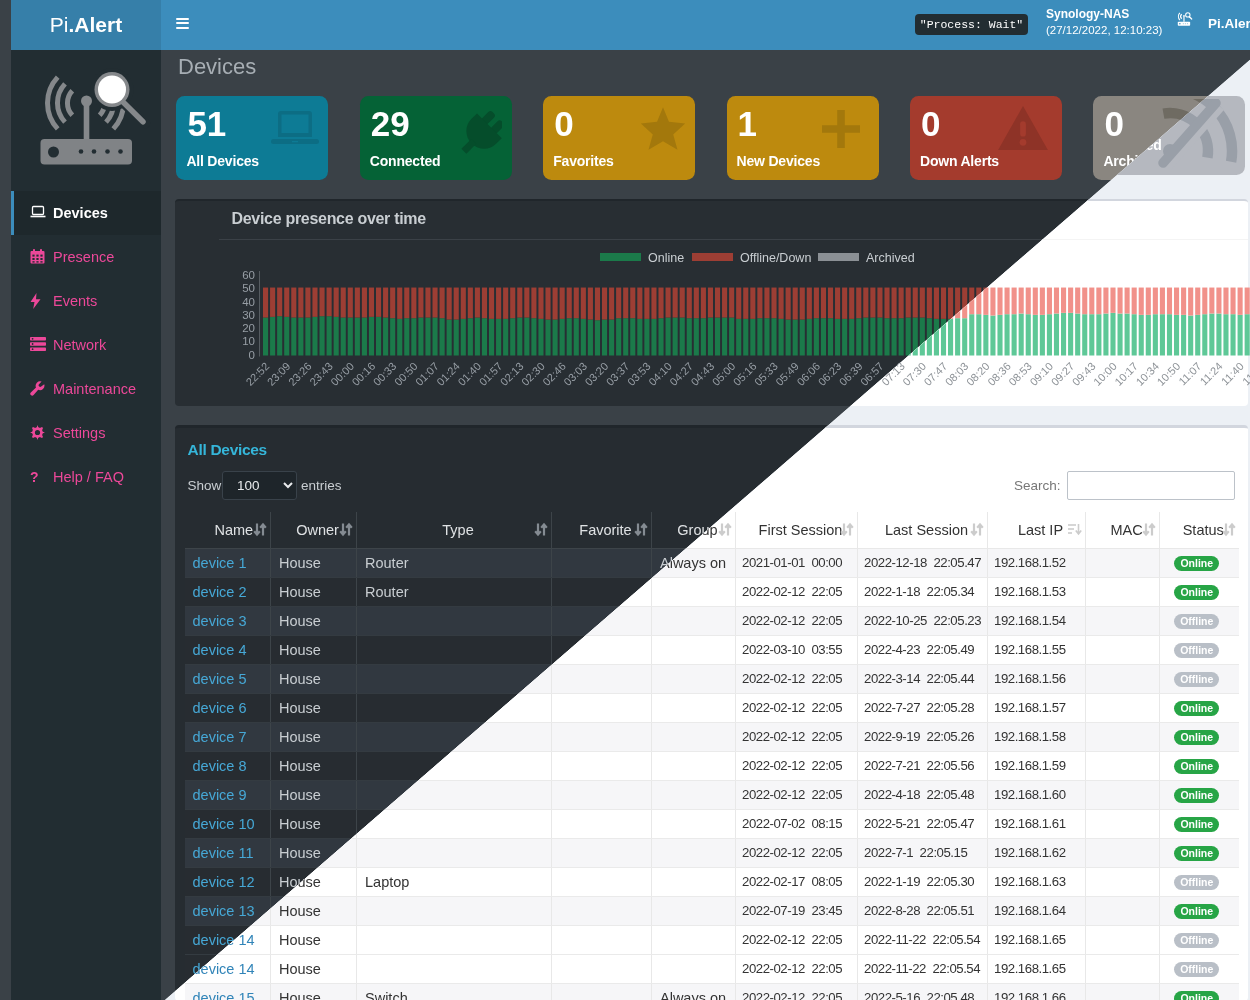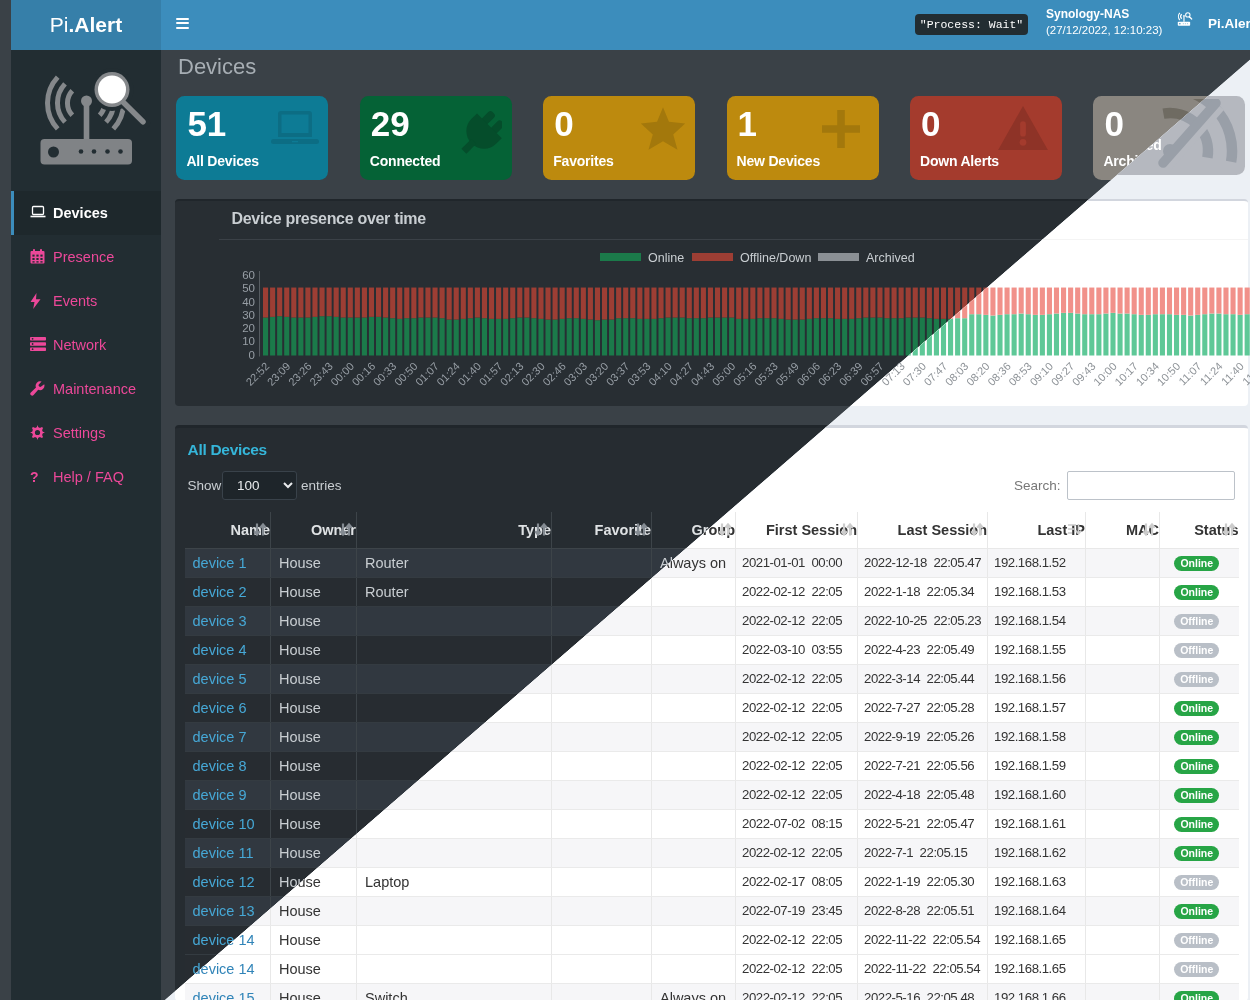--- a/index.html
+++ b/index.html
@@ -76,21 +76,21 @@
 .ctrl select { position:absolute; left:34.5px; top:0; width:75px; height:29px; background:var(--sel-bg); color:var(--sel-text); border:1px solid var(--sel-border); border-radius:3px; font-size:13.5px; padding-left:10px; font-family:"Liberation Sans",sans-serif; }
 .ctrl .entries { position:absolute; left:113.5px; top:7px; }
 .search { position:absolute; right:13px; top:43px; font-size:13.5px; color:var(--muted); }
 .search .sl { position:absolute; right:174px; top:7px; }
 .search input { position:absolute; right:0; top:0; width:168px; height:29px; border:1px solid var(--sel-border); background:var(--sel-bg); border-radius:2px; }
 
 
 table.dt { position:absolute; left:10px; top:84px; width:1054px; border-collapse:collapse; table-layout:fixed; font-size:14.5px; color:var(--text); }
 table.dt td.n { font-size:13.2px; letter-spacing:-0.45px; padding-left:6px; }
 table.dt td.c { text-align:center; padding-left:0; padding-right:5px; }
-table.dt th { height:36px; font-weight:700; color:var(--th); text-align:right; padding:0 0 0 8px; border-bottom:1px solid var(--colborder); border-left:1px solid var(--colborder); position:relative; }
+table.dt th { height:36px; font-weight:400; color:var(--th); text-align:center; padding:0 0 0 8px; border-bottom:1px solid var(--colborder); border-left:1px solid var(--colborder); position:relative; }
 table.dt th:first-child { border-left:none; padding-left:13px; }
 table.dt td { height:29px; padding:0 0 0 8px; border-bottom:1px solid var(--rowborder); border-left:1px solid var(--colborder); overflow:hidden; white-space:nowrap; }
 table.dt td:first-child { border-left:none;margin-left:8px; }
 table.dt tr.o td { background:var(--row-odd); }
 table.dt tr.e td { background:var(--row-even); }
 table.dt a { color:var(--link); text-decoration:none; }
 .sorticon { position:absolute; right:3px; top:10px; opacity:1; }
 .pill { display:inline-block; padding:1px 6px; border-radius:7.5px; background:var(--pill-off); color:#fff; font-size:10.5px; font-weight:700; text-align:center; line-height:12.5px; }
 .pill.on { background:var(--pill-on); }
 

